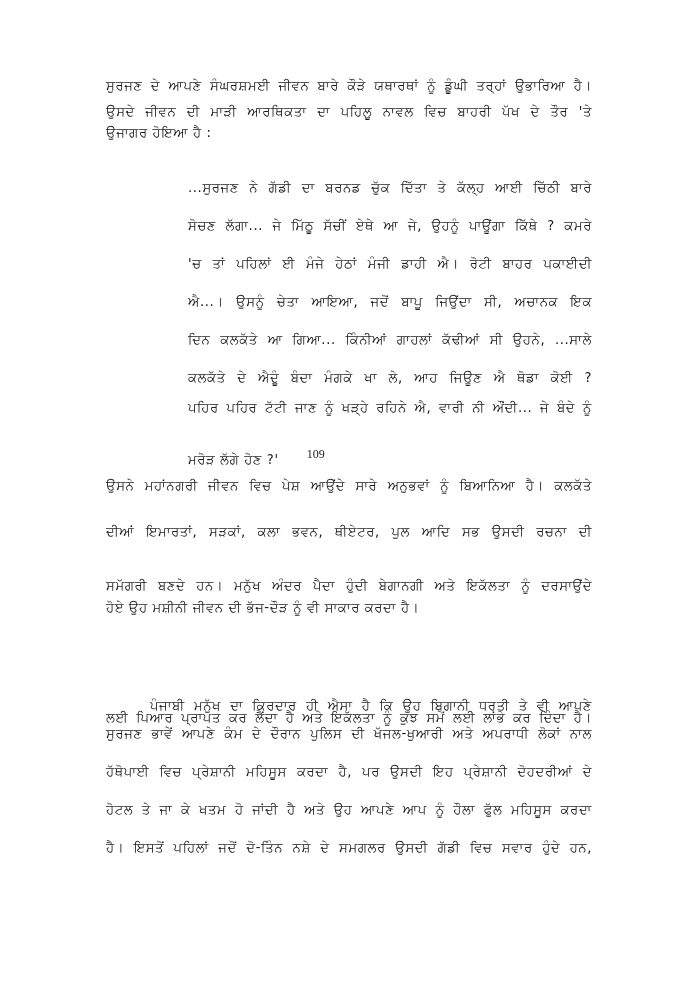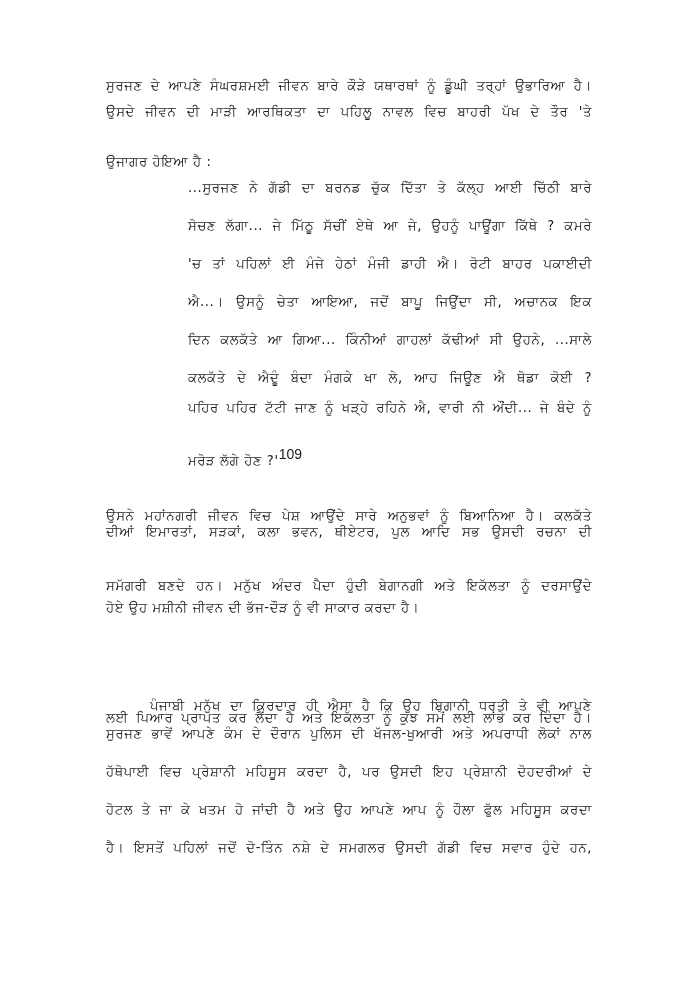--- a/index.html
+++ b/index.html
@@ -5,46 +5,46 @@
   html, body { margin:0; padding:0; background:#ffffff; }
   body { width:700px; height:989px; position:relative; overflow:hidden;
          font-family:"DejaVu Sans", sans-serif; color:#1a1a1a; }
   .page-number { position:absolute; top:42px; left:0; width:700px; text-align:right;
                  font-family:"Liberation Serif", serif; font-size:15px; color:#a21caf;margin-left:36px; }
   .line { position:absolute; left:106px; width:486px; font-size:13.2px; white-space:nowrap;
           letter-spacing:0.6px; text-align:justify; text-align-last:justify; line-height:20px; }
   .line.last { text-align-last:left; }
   .quote { left:188px; width:404px; }
   .indent { left:150px; width:442px;margin-top:48px; }
-  sup { font-family:Liberation Sans, sans-serif; font-size:14px; vertical-align:6px; letter-spacing:0; }
+  sup { font-family:Liberation Serif, serif; font-size:12px; vertical-align:6px; letter-spacing:0;margin-left:28px; }
 </style>
 </head>
 <body>
 
 <div class="page-number">218</div>
 
 <div>
   <div class="line" style="top:76px">ਸੁਰਜਣ ਦੇ ਆਪਣੇ ਸੰਘਰਸ਼ਮਈ ਜੀਵਨ ਬਾਰੇ ਕੌੜੇ ਯਥਾਰਥਾਂ ਨੂੰ ਡੂੰਘੀ ਤਰ੍ਹਾਂ ਉਭਾਰਿਆ ਹੈ।</div>
   <div class="line" style="top:102px">ਉਸਦੇ ਜੀਵਨ ਦੀ ਮਾੜੀ ਆਰਥਿਕਤਾ ਦਾ ਪਹਿਲੂ ਨਾਵਲ ਵਿਚ ਬਾਹਰੀ ਪੱਖ ਦੇ ਤੌਰ 'ਤੇ</div>
-  <div class="line last" style="top:152px">ਉਜਾਗਰ ਹੋਇਆ ਹੈ :</div>
+  <div class="line last" style="top:123px">ਉਜਾਗਰ ਹੋਇਆ ਹੈ :</div>
 </div>
 
 <div>
   <div class="line quote" style="top:178px">...ਸੁਰਜਣ ਨੇ ਗੱਡੀ ਦਾ ਬਰਨਡ ਚੁੱਕ ਦਿੱਤਾ ਤੇ ਕੱਲ੍ਹ ਆਈ ਚਿੱਠੀ ਬਾਰੇ</div>
   <div class="line quote" style="top:216px">ਸੋਚਣ ਲੱਗਾ... ਜੇ ਮਿੱਠੂ ਸੱਚੀਂ ਏਥੇ ਆ ਜੇ, ਉਹਨੂੰ ਪਾਊਂਗਾ ਕਿੱਥੇ ? ਕਮਰੇ</div>
   <div class="line quote" style="top:254px">'ਚ ਤਾਂ ਪਹਿਲਾਂ ਈ ਮੰਜੇ ਹੇਠਾਂ ਮੰਜੀ ਡਾਹੀ ਐ। ਰੋਟੀ ਬਾਹਰ ਪਕਾਈਦੀ</div>
   <div class="line quote" style="top:292px">ਐ...। ਉਸਨੂੰ ਚੇਤਾ ਆਇਆ, ਜਦੋਂ ਬਾਪੂ ਜਿਉਂਦਾ ਸੀ, ਅਚਾਨਕ ਇਕ</div>
   <div class="line quote" style="top:330px">ਦਿਨ ਕਲਕੱਤੇ ਆ ਗਿਆ... ਕਿੰਨੀਆਂ ਗਾਹਲਾਂ ਕੱਢੀਆਂ ਸੀ ਉਹਨੇ, ...ਸਾਲੇ</div>
   <div class="line quote" style="top:368px">ਕਲਕੱਤੇ ਦੇ ਐਦੂੰ ਬੰਦਾ ਮੰਗਕੇ ਖਾ ਲੇ, ਆਹ ਜਿਊਣ ਐ ਥੋਡਾ ਕੋਈ ?</div>
   <div class="line quote" style="top:398px">ਪਹਿਰ ਪਹਿਰ ਟੱਟੀ ਜਾਣ ਨੂੰ ਖੜ੍ਹੇ ਰਹਿਨੇ ਐ, ਵਾਰੀ ਨੀ ਔਂਦੀ... ਜੇ ਬੰਦੇ ਨੂੰ</div>
   <div class="line quote last" style="top:444px"><span>ਮਰੋੜ ਲੱਗੇ ਹੋਣ ?'</span><sup>109</sup></div>
 </div>
 
 <div>
-  <div class="line" style="top:506px">ਉਸਨੇ ਮਹਾਂਨਗਰੀ ਜੀਵਨ ਵਿਚ ਪੇਸ਼ ਆਉਂਦੇ ਸਾਰੇ ਅਨੁਭਵਾਂ ਨੂੰ ਬਿਆਨਿਆ ਹੈ। ਕਲਕੱਤੇ</div>
+  <div class="line" style="top:476px">ਉਸਨੇ ਮਹਾਂਨਗਰੀ ਜੀਵਨ ਵਿਚ ਪੇਸ਼ ਆਉਂਦੇ ਸਾਰੇ ਅਨੁਭਵਾਂ ਨੂੰ ਬਿਆਨਿਆ ਹੈ। ਕਲਕੱਤੇ</div>
   <div class="line" style="top:522px">ਦੀਆਂ ਇਮਾਰਤਾਂ, ਸੜਕਾਂ, ਕਲਾ ਭਵਨ, ਥੀਏਟਰ, ਪੁਲ ਆਦਿ ਸਭ ਉਸਦੀ ਰਚਨਾ ਦੀ</div>
   <div class="line" style="top:576px">ਸਮੱਗਰੀ ਬਣਦੇ ਹਨ। ਮਨੁੱਖ ਅੰਦਰ ਪੈਦਾ ਹੁੰਦੀ ਬੇਗਾਨਗੀ ਅਤੇ ਇਕੱਲਤਾ ਨੂੰ ਦਰਸਾਉਂਦੇ</div>
   <div class="line last" style="top:598px">ਹੋਏ ਉਹ ਮਸ਼ੀਨੀ ਜੀਵਨ ਦੀ ਭੱਜ-ਦੌੜ ਨੂੰ ਵੀ ਸਾਕਾਰ ਕਰਦਾ ਹੈ।</div>
 </div>
 
 <div>
   <div class="line indent" style="top:648px">ਪੰਜਾਬੀ ਮਨੁੱਖ ਦਾ ਕਿਰਦਾਰ ਹੀ ਐਸਾ ਹੈ ਕਿ ਉਹ ਬਿਗਾਨੀ ਧਰਤੀ ਤੇ ਵੀ ਆਪਣੇ</div>
   <div class="line" style="top:708px">ਲਈ ਪਿਆਰ ਪ੍ਰਾਪਤ ਕਰ ਲੈਂਦਾ ਹੈ ਅਤੇ ਇਕੱਲਤਾ ਨੂੰ ਕੁਝ ਸਮੇਂ ਲਈ ਲਾਂਭੇ ਕਰ ਦਿੰਦਾ ਹੈ।</div>
   <div class="line" style="top:724px">ਸੁਰਜਣ ਭਾਵੇਂ ਆਪਣੇ ਕੰਮ ਦੇ ਦੌਰਾਨ ਪੁਲਿਸ ਦੀ ਖੱਜਲ-ਖੁਆਰੀ ਅਤੇ ਅਪਰਾਧੀ ਲੋਕਾਂ ਨਾਲ</div>
   <div class="line" style="top:762px">ਹੱਥੋਪਾਈ ਵਿਚ ਪ੍ਰੇਸ਼ਾਨੀ ਮਹਿਸੂਸ ਕਰਦਾ ਹੈ, ਪਰ ਉਸਦੀ ਇਹ ਪ੍ਰੇਸ਼ਾਨੀ ਦੋਹਦਰੀਆਂ ਦੇ</div>

